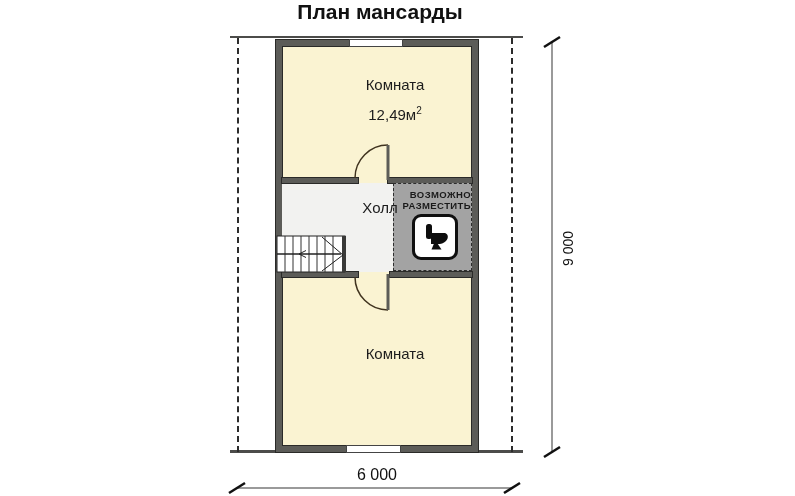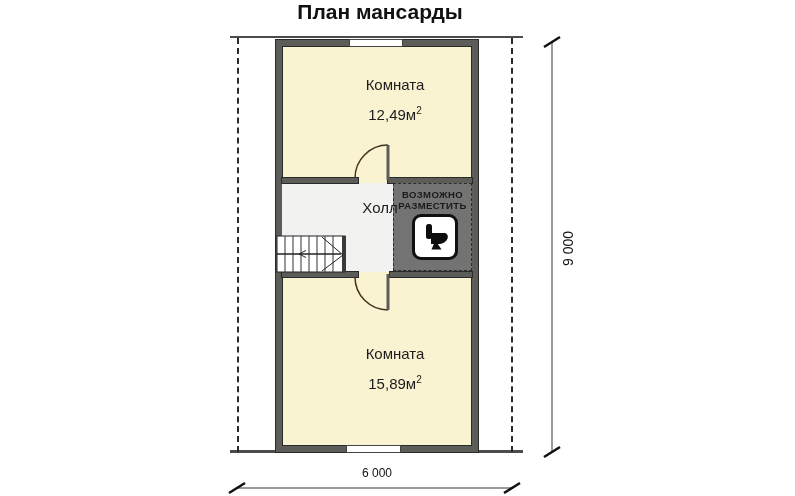--- a/index.html
+++ b/index.html
@@ -60,23 +60,23 @@
   .room-label .area { font-size: 15px; margin-top: 12px; }
   .room-label sup { font-size: 10px; }
   .label-top    { left: 282px; top: 76px;  width: 190px; }
   .label-hall   { left: 282px; top: 199px; width: 160px; }
   .label-bottom { left: 282px; top: 345px; width: 190px; }
 
   
   .placement-zone {
     left: 393px; top: 183px; width: 79px; height: 88px;
     border: 1px dashed #2d2d2d;
-    background: #737373;
+    background: #a3a3a3;
     z-index: 4;
-    text-align: center;
+    text-align: right;
     padding-top: 5px;
   }
   .placement-zone .pz-line {
     font-size: 9.5px; font-weight: bold; letter-spacing: 0.4px;
     line-height: 11px; color: #1a1a1a; white-space: nowrap;
   }
   .toilet-frame {
     left: 412px; top: 214px; width: 46px; height: 46px;
     border: 3px solid #101010;
     border-radius: 9px;
@@ -90,21 +90,21 @@
     left: 560px; top: 217px; height: 62px; width: 20px;
     writing-mode: vertical-rl;
     transform: rotate(180deg);
     font-size: 14px; color: #111;
     text-align: center; white-space: nowrap;
     z-index: 6;
   }
   .dim-label-h {
     left: 317px; top: 466px; width: 120px;
     text-align: center;
-    font-size: 12px; color: #111;
+    font-size: 16px; color: #111;
     z-index: 6;
   }
 
   .overlay-svg { left: 0; top: 0; z-index: 5; pointer-events: none; }
 </style>
 </head>
 <body>
 
 <div id="stage">
 
@@ -140,21 +140,20 @@
 
   <div class="abs room-label label-top">
     <div class="name">Комната</div>
     <div class="area"><span>12,49м</span><sup>2</sup></div>
   </div>
   <div class="abs room-label label-hall">
     <div class="name">Холл</div>
   </div>
   <div class="abs room-label label-bottom">
     <div class="name">Комната</div>
-    <div class="area"><span>15,89м</span><sup>2</sup></div>
   </div>
 
   <div class="abs dim-label-v">9 000</div>
   <div class="abs dim-label-h">6 000</div>
 
   <svg class="abs overlay-svg" width="795" height="496" viewBox="0 0 795 496">
 
     <g>
       <path d="M355,178 A33,33 0 0 1 388,145" fill="none" stroke="#40331f" stroke-width="1.5"></path>
       <line x1="388" y1="145" x2="388" y2="180" stroke="#5c5c58" stroke-width="3"></line>

